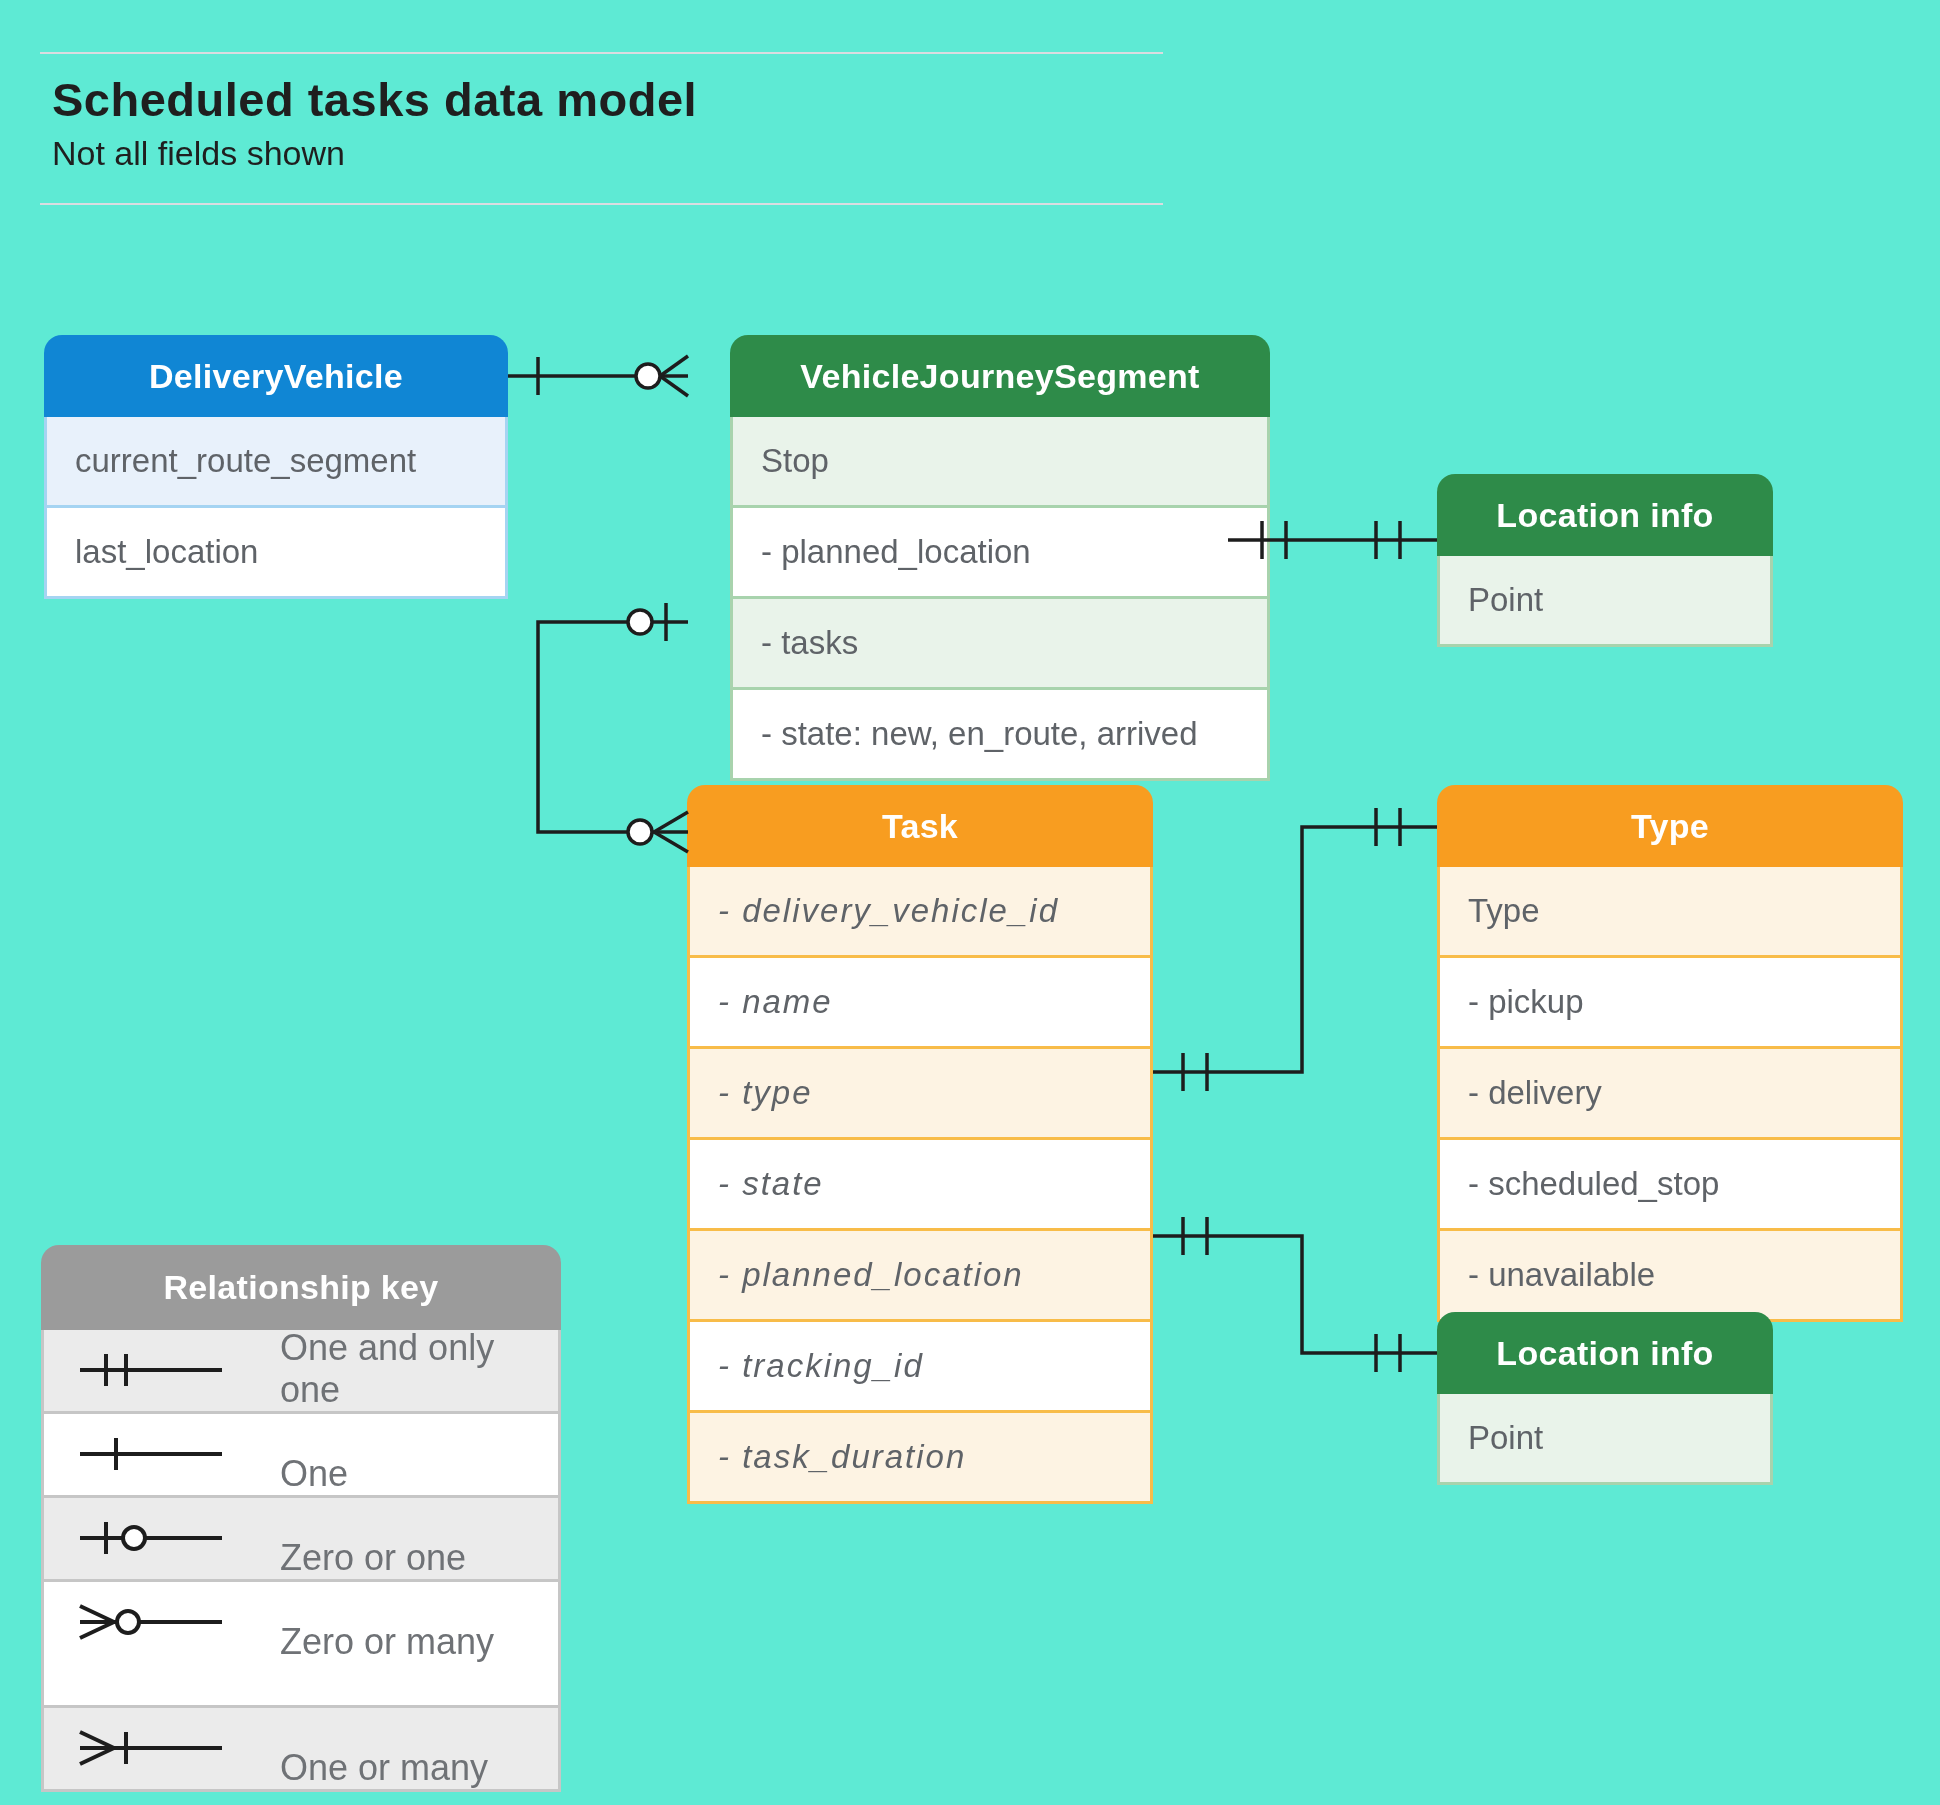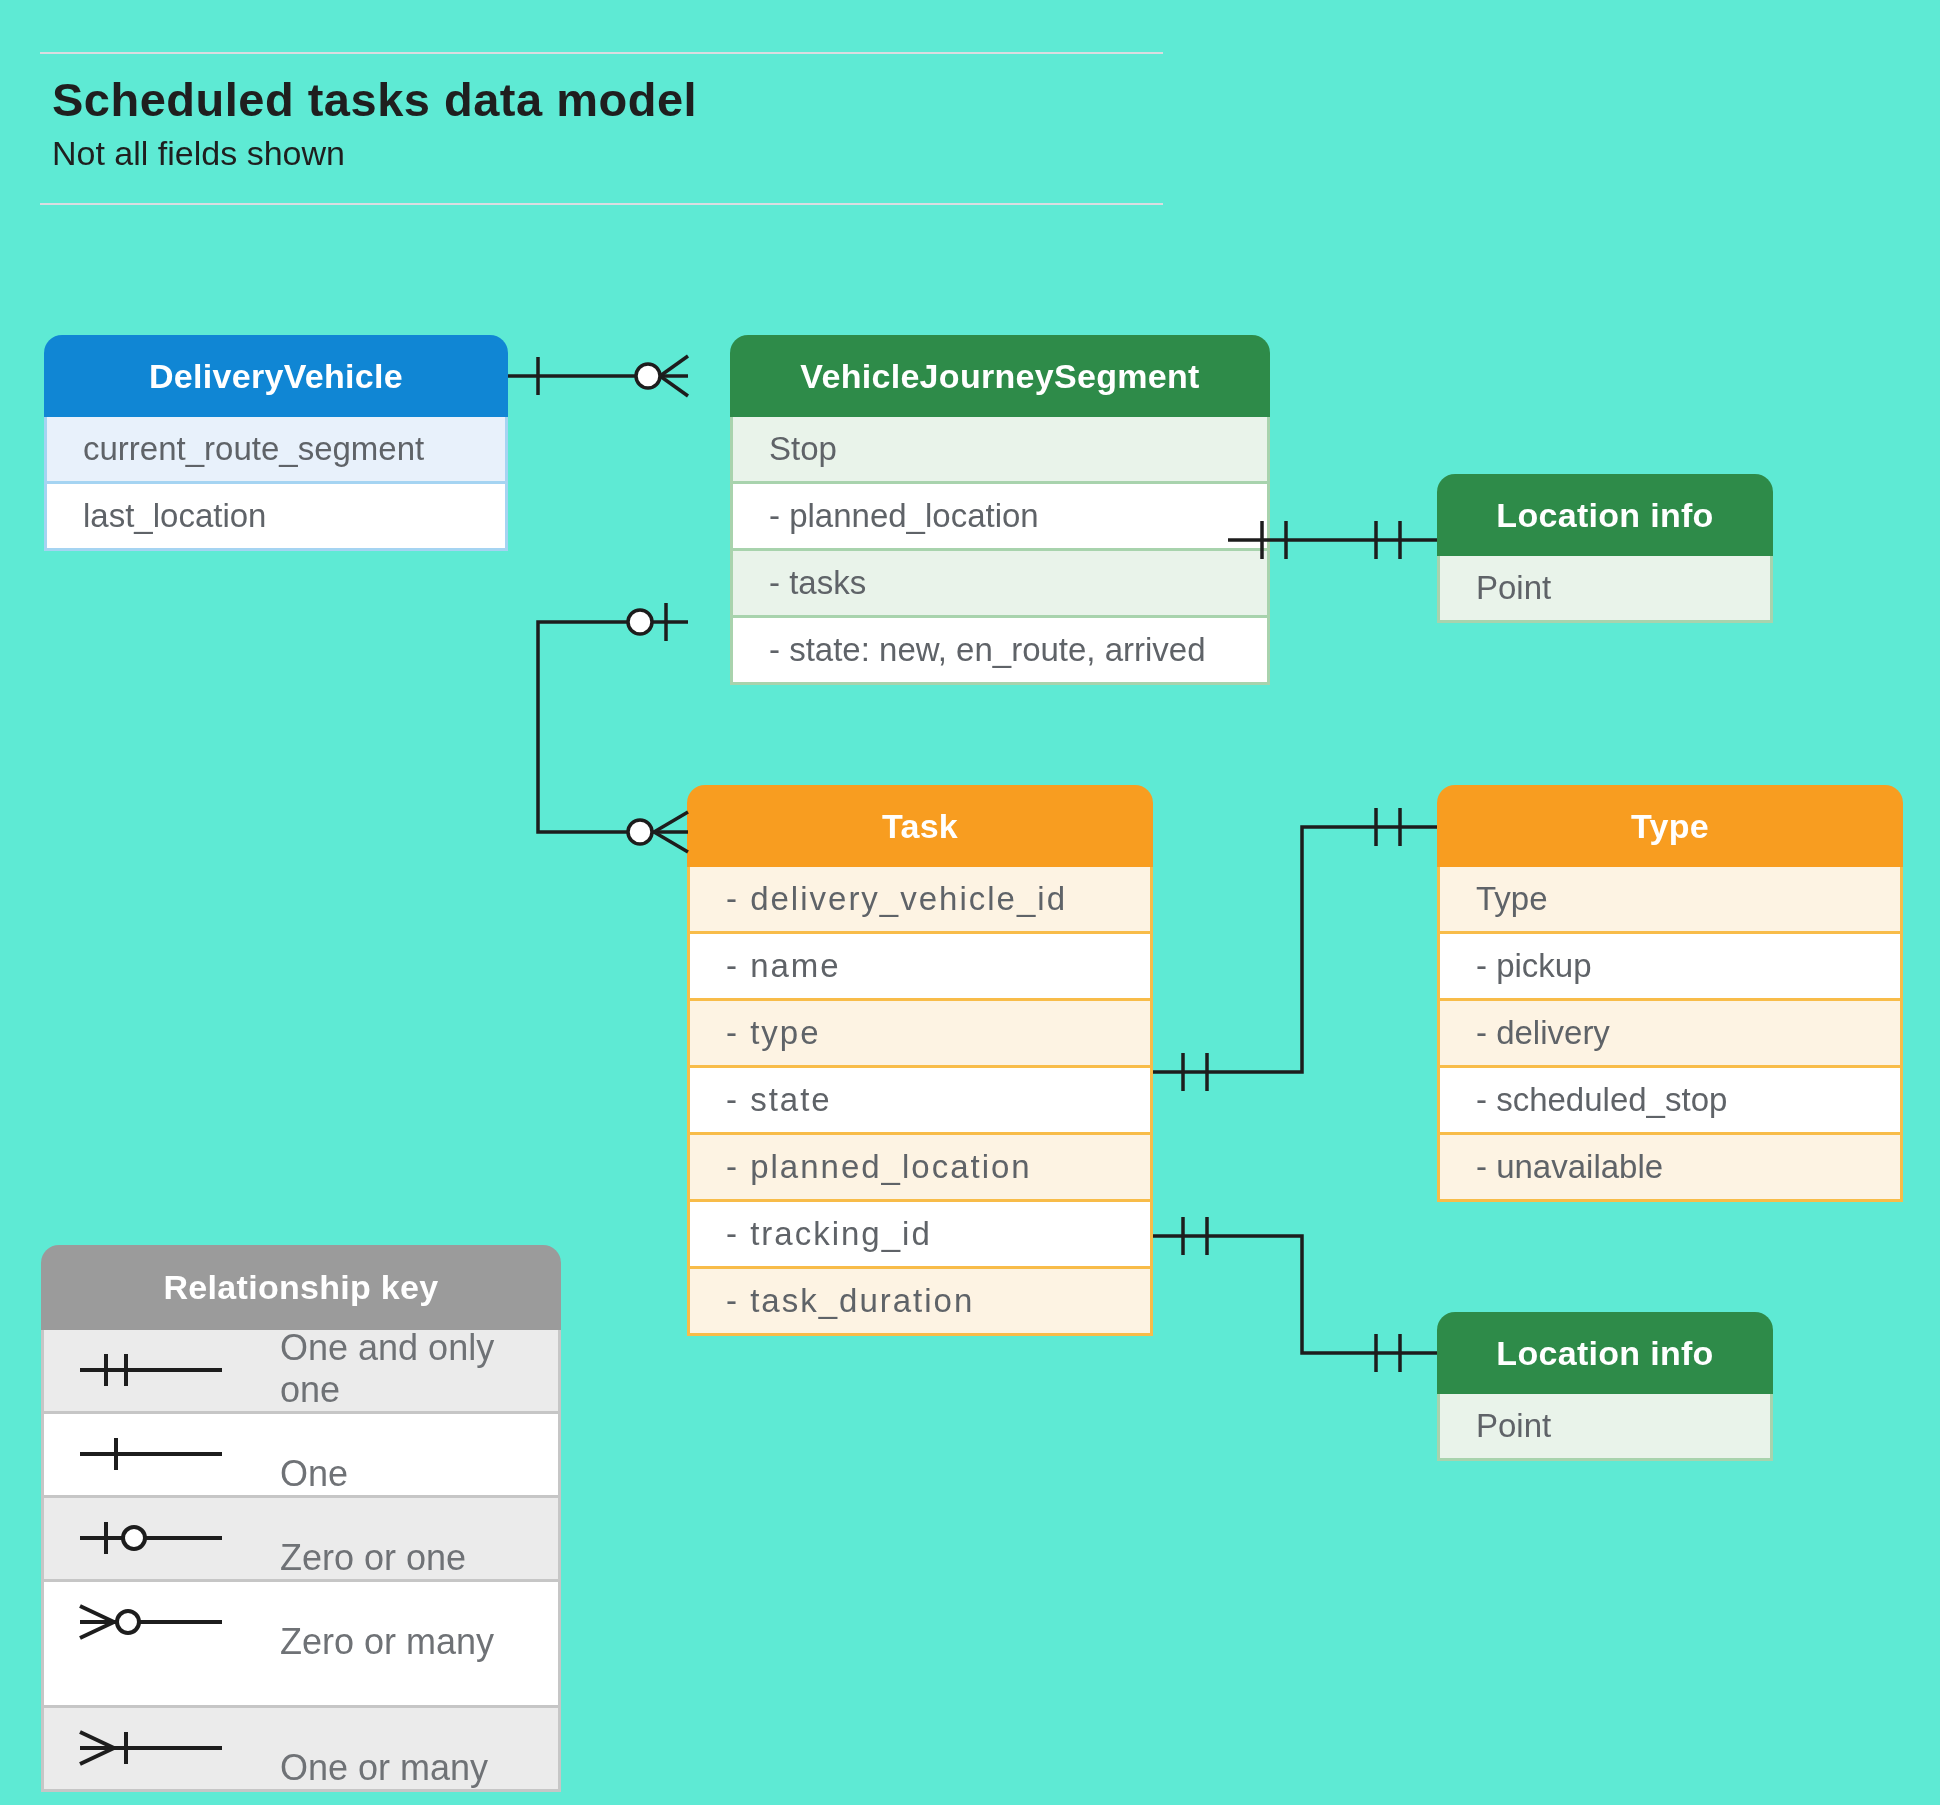--- a/index.html
+++ b/index.html
@@ -22,22 +22,22 @@
 
   .entity { position:absolute; }
   .entity-header {
     height:82px; border-radius:18px 18px 0 0;
     color:#ffffff; font-weight:bold; font-size:34px;
     display:flex; align-items:center; justify-content:center;
     letter-spacing:0.3px;
   }
   .entity-rows { border-style:solid; border-width:0 3px 3px 3px; background:#fff; }
   .entity-row {
-    height:64px; display:flex; align-items:center;
-    padding-left:36px; font-size:33px; color:#5f6368; background:#ffffff;
+    height:88px; display:flex; align-items:center;
+    padding-left:28px; font-size:33px; color:#5f6368; background:#ffffff;
   }
   .entity-row + .entity-row { border-top:3px solid; }
 
   .t-blue  .entity-header { background:#1086d4; }
   .t-blue  .entity-rows   { border-color:#a5d4f2; }
   .t-blue  .entity-row + .entity-row { border-top-color:#a5d4f2; }
   .t-blue  .entity-row.alt { background:#e8f1fb; }
 
   .t-green .entity-header { background:#2e8b49; }
   .t-green .entity-rows   { border-color:#a8d3ad; }
@@ -47,21 +47,21 @@
   .t-orange .entity-header { background:#f89d20; }
   .t-orange .entity-rows   { border-color:#f8bc49; }
   .t-orange .entity-row + .entity-row { border-top-color:#f8bc49; }
   .t-orange .entity-row.alt { background:#fdf3e3; }
 
   .t-gray .entity-header { background:#9b9b9b; }
   .t-gray .entity-rows   { border-color:#c6c6c6; }
   .t-gray .entity-row + .entity-row { border-top-color:#c6c6c6; }
   .t-gray .entity-row.alt { background:#ebebeb; }
 
-  .font-alt .entity-row { letter-spacing:2px; }
+  .font-alt .entity-row { letter-spacing:2px;font-style:italic; }
 
   .legend-row { padding-left:18px;align-items:flex-end; }
   .legend-label { font-size:36px; color:#6f7276; margin-left:28px; }
   .legend-sym { flex:0 0 auto; }
 
   .connector-layer { position:absolute; left:0; top:0; pointer-events:none; }
 </style>
 </head>
 <body>
 

